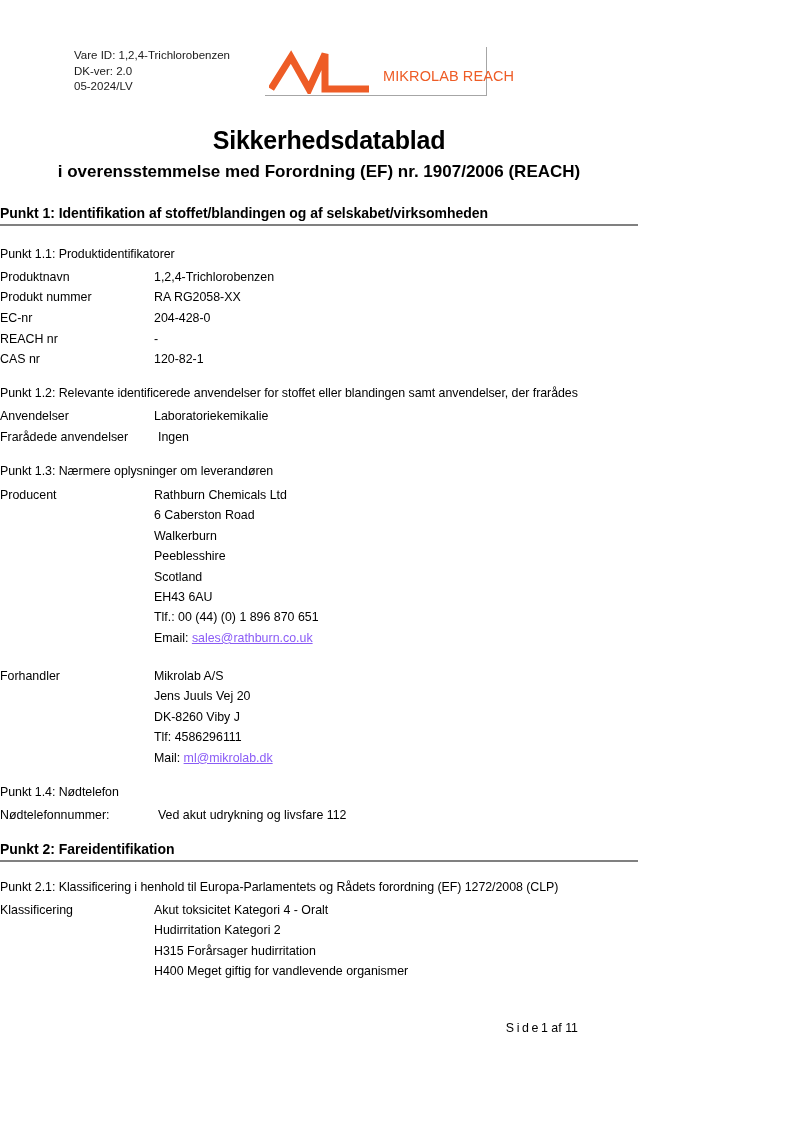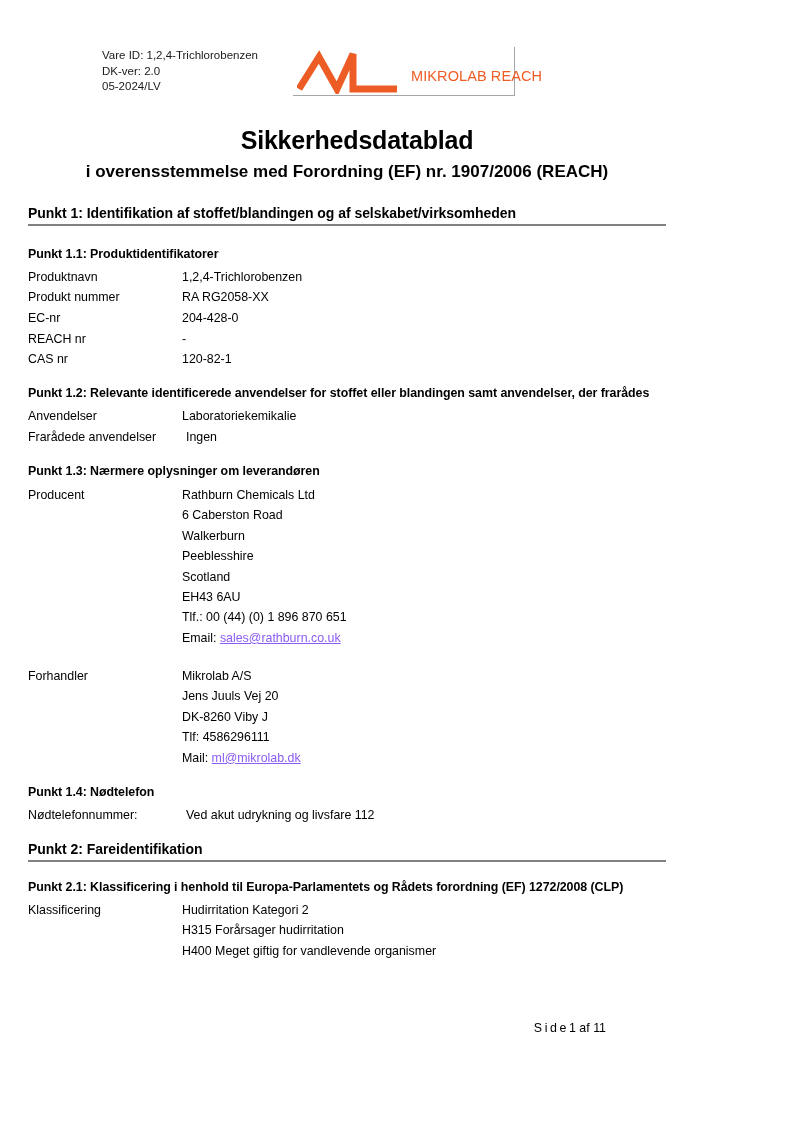--- a/index.html
+++ b/index.html
@@ -13,21 +13,20 @@
     color: #000000;
     -webkit-font-smoothing: antialiased;
   }
   .page {
     position: relative;
     width: 638px;
     height: 1123px;
     background: #ffffff;
     overflow: hidden;
     box-sizing: border-box;
-    margin-left: 28px;
   }
 
   
   .header {
     position: absolute;
     left: 74px;
     top: 44px;
     right: 50px;
     height: 62px;
   }
@@ -107,21 +106,21 @@
   .section-bar .bar-rule {
     height: 2px;
     background: #808080;
     width: 670px;
   }
 
   .sub-head {
     position: absolute;
     left: 0;
     font-size: 12.4px;
-    font-weight: bold;
+    font-weight: normal;
     letter-spacing: -0.05px;
     white-space: nowrap;
   }
 
   .row {
     position: absolute;
     left: 0;
     width: 670px;
     font-size: 12.4px;
     line-height: 20.3px;
@@ -263,20 +262,21 @@
     <div class="bar-title">Punkt 2: Fareidentifikation</div>
     <div class="bar-rule"></div>
   </div>
 
   <div class="sub-head" style="top:880px;">Punkt 2.1: Klassificering i henhold til Europa-Parlamentets og Rådets forordning (EF) 1272/2008 (CLP)</div>
 
   <div class="row" style="top:900px;">
     <span class="lbl">Klassificering</span>
   </div>
   <div class="stack" style="top:900px;">
+    <div>Akut toksicitet Kategori 4 - Oralt</div>
     <div>Hudirritation Kategori 2</div>
     <div>H315 Forårsager hudirritation</div>
     <div>H400 Meget giftig for vandlevende organismer</div>
   </div>
 
   <div class="footer">
     <span class="spaced">Side</span><span>1 af 11</span>
   </div>
 
 </div>

